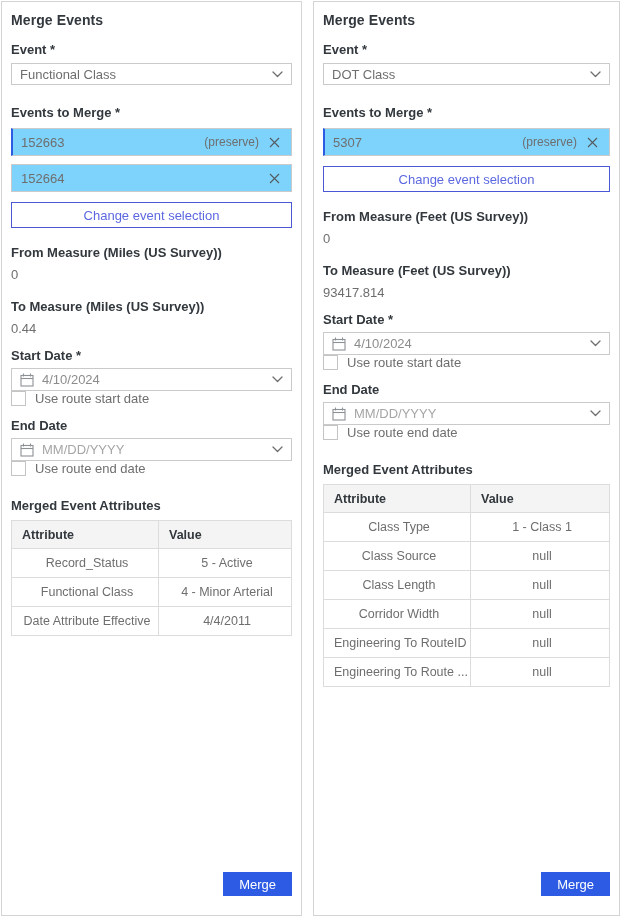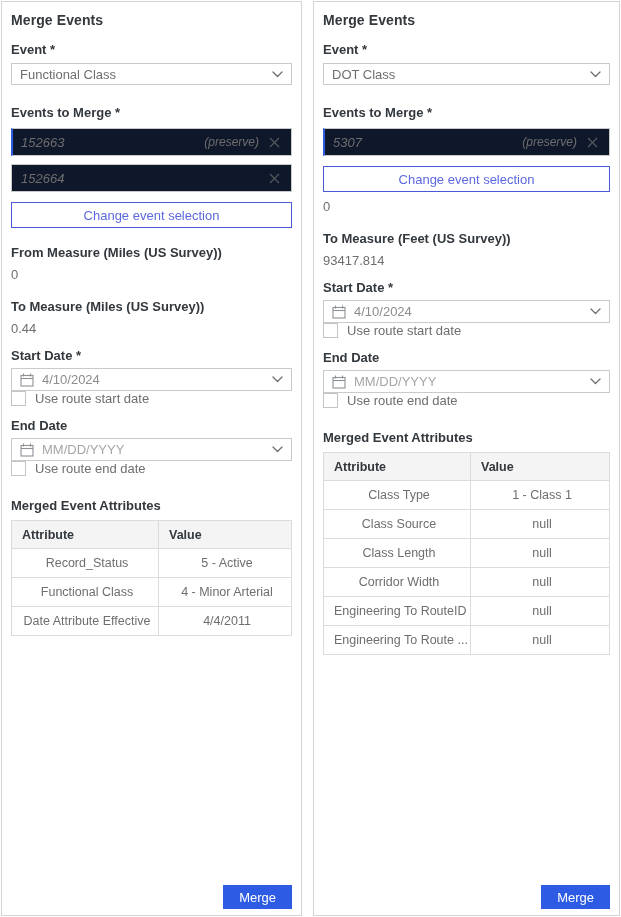--- a/index.html
+++ b/index.html
@@ -28,22 +28,21 @@
     padding: 0 8px; font-size: 13px; color: #6e6e6e;
     cursor: pointer; background: #fff;
   }
   .select .grow { flex: 1; }
   .events-label { margin-top: 20px; }
   .merge-row {
     margin-top: 8px; height: 28px;
     border: 1px solid #cacaca;
     display: flex; align-items: center;
     padding: 0 9px; font-size: 13px; color: #6e6e6e;
-    background: #0f172a;
-    font-style: italic;
+    background: #7dd3fc;
   }
   .merge-row.preserve { border-left: 2px solid #2d5be3; padding-left: 8px; }
   .merge-row .grow { flex: 1; }
   .preserve-tag { font-size: 12px; color: #6e6e6e; margin-right: 7px; white-space: nowrap; }
   .xbtn { width: 16px; height: 16px; display: flex; align-items: center; justify-content: center; cursor: pointer; }
   .change-btn {
     margin-top: 10px; height: 26px; width: 100%;
     background: #fff; border: 1px solid #4c59d6;
     color: #5c68e0; font-size: 13px;
     display: flex; align-items: center; justify-content: center;
@@ -79,21 +78,21 @@
     padding: 0 6px 0 10px;
     white-space: nowrap; overflow: hidden;
   }
   table.attrs th {
     height: 28px; background: #f4f4f4;
     font-size: 12.5px; font-weight: 700; color: #32383d;
   }
   table.attrs td { height: 29px; font-size: 12.5px; color: #6e6e6e; font-weight: 400; text-align: center; }
   table.attrs col.c1 { width: 147px; }
   .merge-btn {
-    position: absolute; right: 9px; bottom: 6px;
+    position: absolute; right: 9px; bottom: 19px;
     height: 24px; padding: 0 15px;
     background: #2d5be3; color: #fff;
     border: 1px solid #2d5be3;
     font-size: 13px; font-family: inherit;
     display: flex; align-items: center; justify-content: center;
     cursor: pointer;
   }
   .icon svg { display: block; }
 </style>
 </head>
@@ -241,20 +240,21 @@
       <span class="xbtn icon xicon">
   <svg width="11" height="11" viewBox="0 0 11 11">
             <line x1="1" y1="1" x2="10" y2="10" stroke="#555b60" stroke-width="1.1"></line>
             <line x1="10" y1="1" x2="1" y2="10" stroke="#555b60" stroke-width="1.1"></line>
           </svg>
 </span>
     </div>
 
     <button class="change-btn">Change event selection</button>
 
+    <div class="measure-label">From Measure (Feet (US Survey))</div>
     <div class="measure-value">0</div>
 
     <div class="measure-label">To Measure (Feet (US Survey))</div>
     <div class="measure-value">93417.814</div>
 
     <div class="field-label date-label">Start Date *</div>
     <div class="date-input">
       <span class="icon calicon">
   <svg width="14" height="14" viewBox="0 0 14 14">
             <rect x="1" y="2.5" width="12" height="10.5" fill="none" stroke="#8c9196" stroke-width="1.1"></rect>

